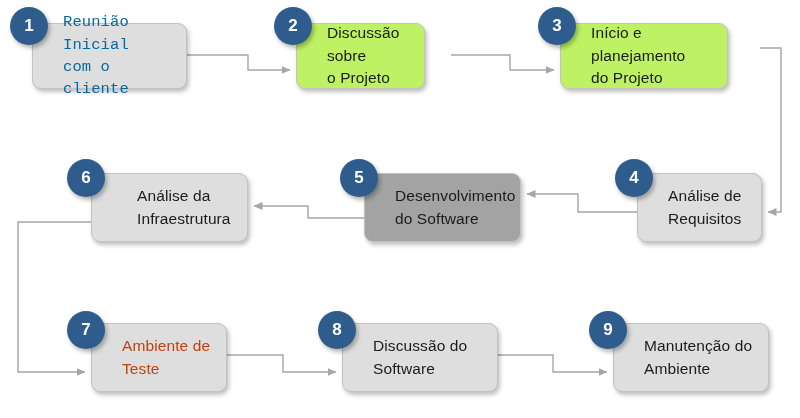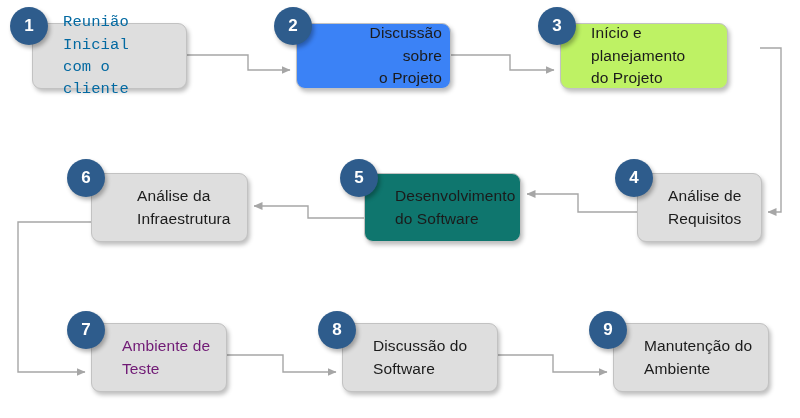--- a/index.html
+++ b/index.html
@@ -91,57 +91,57 @@
 
   <div id="node-layer">
       <div class="node" style="left: 0px; top: 0px;">
         <div class="node-box" style="left: 32px; top: 23px; width: 155px; height: 66px; background: rgb(222, 222, 222); border-color: rgb(194, 194, 194);">
           <span class="node-label" style="color: #0369a1; font-family: Liberation Mono, monospace;">Reunião Inicial
 com o cliente</span>
         </div>
         <div class="node-badge" style="left: 10px; top: 7px; background: rgb(46, 92, 140); color: rgb(255, 255, 255);">1</div>
       </div>
       <div class="node" style="left: 0px; top: 0px;">
-        <div class="node-box" style="left: 296px; top: 23px; width: 155px; height: 66px; background: #3b82f6; border-color: rgb(194, 194, 194); text-align: right;">
+        <div class="node-box" style="left: 296px; top: 23px; width: 129px; height: 66px; background: #bef264; border-color: rgb(194, 194, 194);">
           <span class="node-label" style="color: rgb(27, 27, 27);">Discussão sobre
 o Projeto</span>
         </div>
         <div class="node-badge" style="left: 274px; top: 7px; background: rgb(46, 92, 140); color: rgb(255, 255, 255);">2</div>
       </div>
       <div class="node" style="left: 0px; top: 0px;">
         <div class="node-box" style="left: 560px; top: 23px; width: 168px; height: 66px; background: #bef264; border-color: rgb(194, 194, 194);">
           <span class="node-label" style="color: rgb(27, 27, 27);">Início e planejamento
 do Projeto</span>
         </div>
         <div class="node-badge" style="left: 538px; top: 7px; background: rgb(46, 92, 140); color: rgb(255, 255, 255);">3</div>
       </div>
       <div class="node" style="left: 0px; top: 0px;">
         <div class="node-box" style="left: 637px; top: 173px; width: 125px; height: 69px; background: rgb(222, 222, 222); border-color: rgb(194, 194, 194);">
           <span class="node-label" style="color: rgb(27, 27, 27);">Análise de
 Requisitos</span>
         </div>
         <div class="node-badge" style="left: 615px; top: 159px; background: rgb(46, 92, 140); color: rgb(255, 255, 255);">4</div>
       </div>
       <div class="node" style="left: 0px; top: 0px;">
-        <div class="node-box" style="left: 364px; top: 173px; width: 157px; height: 69px; background: #0f766e; border-color: rgb(194, 194, 194);">
+        <div class="node-box" style="left: 364px; top: 173px; width: 157px; height: 69px; background: #a3a3a3; border-color: rgb(194, 194, 194);">
           <span class="node-label" style="color: rgb(27, 27, 27);">Desenvolvimento
 do Software</span>
         </div>
         <div class="node-badge" style="left: 340px; top: 159px; background: rgb(46, 92, 140); color: rgb(255, 255, 255);">5</div>
       </div>
       <div class="node" style="left: 0px; top: 0px;">
         <div class="node-box" style="left: 91px; top: 173px; width: 157px; height: 69px; background: rgb(222, 222, 222); border-color: rgb(194, 194, 194);">
           <span class="node-label" style="color: rgb(27, 27, 27); padding-left: 45px;">Análise da
 Infraestrutura</span>
         </div>
         <div class="node-badge" style="left: 67px; top: 159px; background: rgb(46, 92, 140); color: rgb(255, 255, 255);">6</div>
       </div>
       <div class="node" style="left: 0px; top: 0px;">
         <div class="node-box" style="left: 91px; top: 323px; width: 136px; height: 69px; background: rgb(222, 222, 222); border-color: rgb(194, 194, 194);">
-          <span class="node-label" style="color: #701a75;">Ambiente de
+          <span class="node-label" style="color: #c2410c;">Ambiente de
 Teste</span>
         </div>
         <div class="node-badge" style="left: 67px; top: 311px; background: rgb(46, 92, 140); color: rgb(255, 255, 255);">7</div>
       </div>
       <div class="node" style="left: 0px; top: 0px;">
         <div class="node-box" style="left: 342px; top: 323px; width: 156px; height: 69px; background: rgb(222, 222, 222); border-color: rgb(194, 194, 194);">
           <span class="node-label" style="color: rgb(27, 27, 27);">Discussão do
 Software</span>
         </div>
         <div class="node-badge" style="left: 318px; top: 311px; background: rgb(46, 92, 140); color: rgb(255, 255, 255);">8</div>

